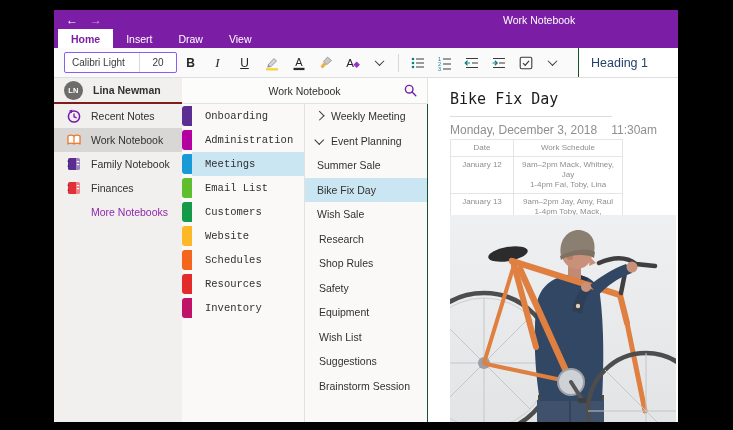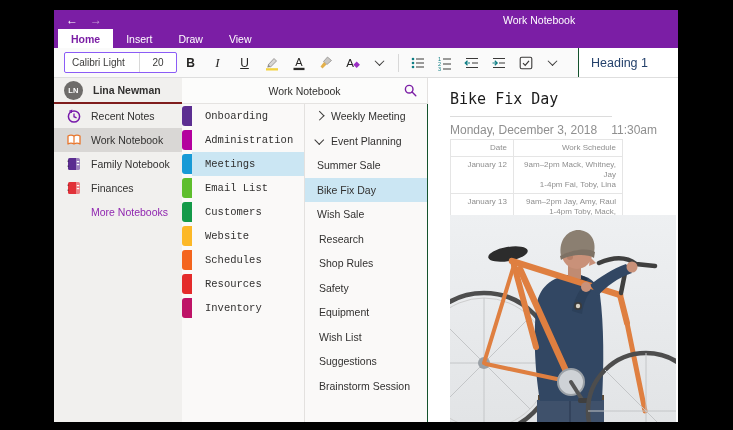--- a/index.html
+++ b/index.html
@@ -93,21 +93,21 @@
 
   
   .canvas{flex:1;background:#fff;position:relative;}
   .note-title{position:absolute;left:22px;top:12px;font-family:"DejaVu Sans Mono",monospace;
               font-size:15px;color:#1b1b1b;}
   .title-rule{position:absolute;left:22px;top:38px;width:162px;height:1px;background:#dcdcdc;}
   .note-meta{position:absolute;left:22px;top:45px;font-size:12px;color:#8f8f8f;}
   .note-meta .time{margin-left:14px;}
   .note-table{position:absolute;left:22px;top:61px;border-collapse:collapse;}
   .note-table th,.note-table td{border:1px solid #e5e5e5;font-size:8px;font-weight:normal;
-        color:#8f8f8f;text-align:right;vertical-align:top;padding:3px 6px;line-height:10px;}
+        color:#8f8f8f;text-align:center;vertical-align:top;padding:3px 6px;line-height:10px;}
   .note-table th:first-child,.note-table td:first-child{width:50px;}
   .note-table th:last-child,.note-table td:last-child{width:96px;}
   .photo{position:absolute;left:22px;top:137px;width:226px;height:207px;}
 </style>
 </head>
 <body>
 
 <div id="window">
 
   <div class="titlebar">

